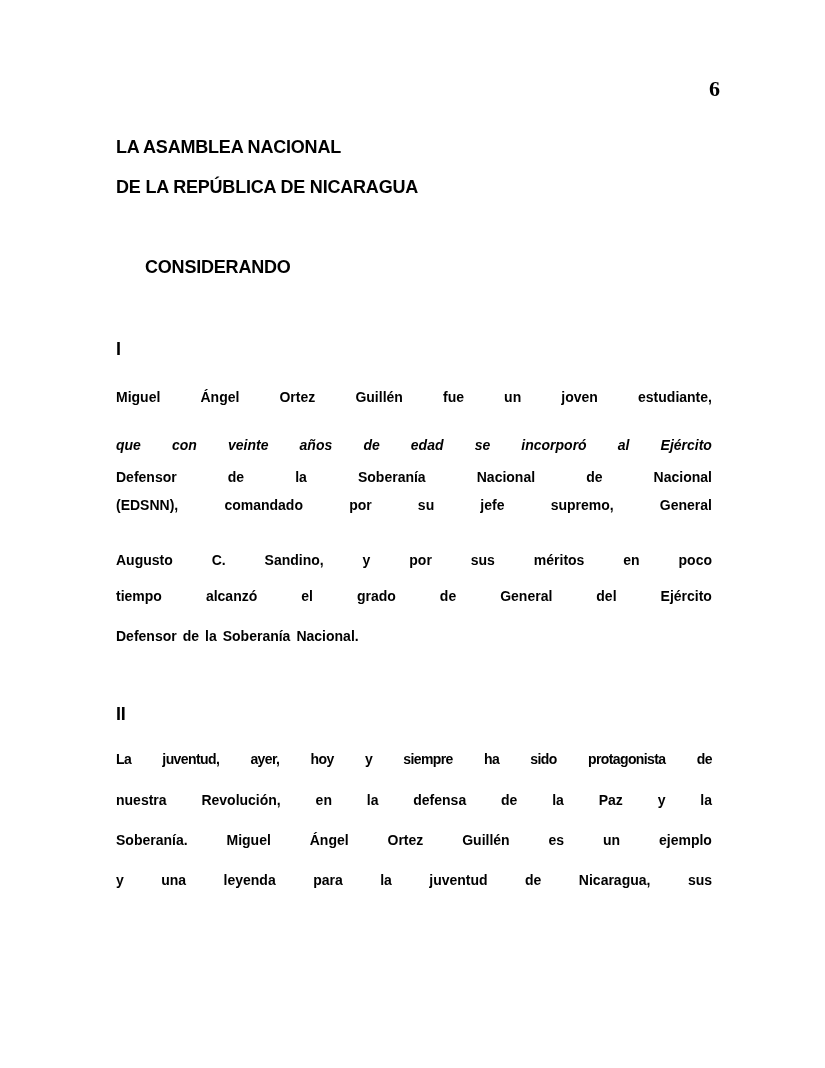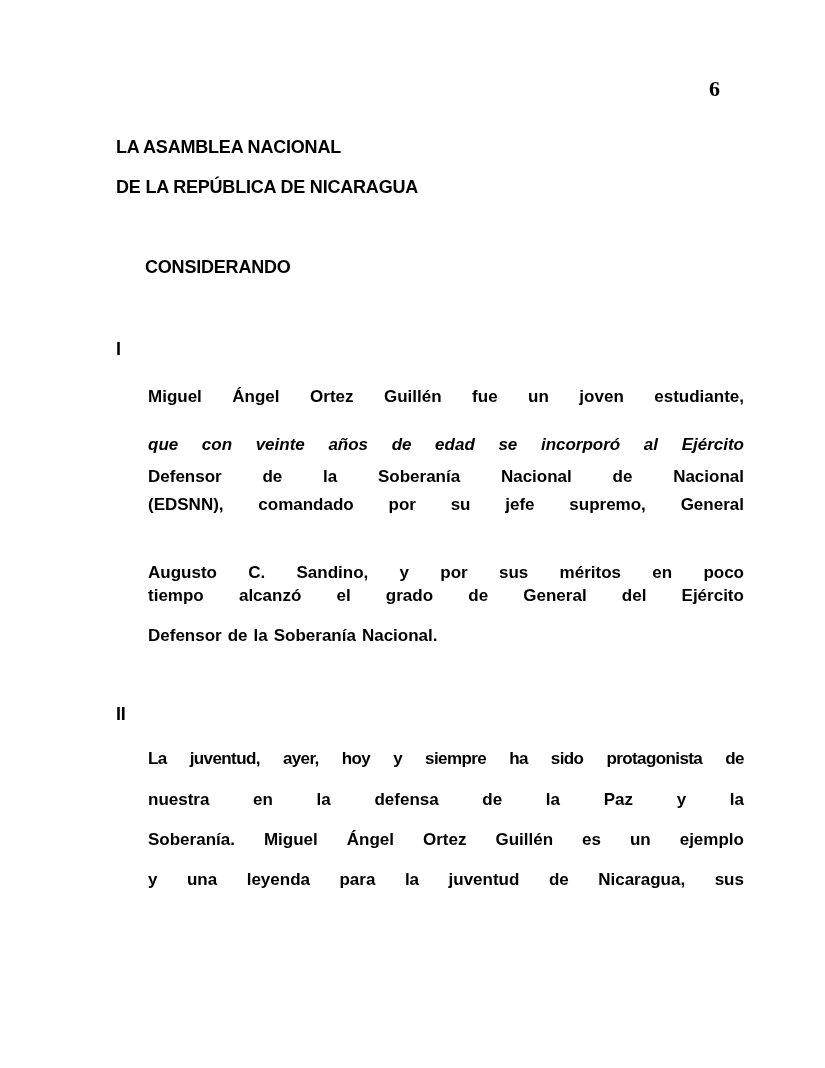--- a/index.html
+++ b/index.html
@@ -8,23 +8,23 @@
     position:absolute; left:690px; top:76px; width:30px; text-align:right;
     font-family:"Liberation Serif", "DejaVu Serif", serif; font-weight:bold; font-size:22px;
   }
   .hdr {
     position:absolute; left:116px;
     font-family:"Liberation Sans", "DejaVu Sans", sans-serif; font-weight:bold; font-size:18px;
     white-space:nowrap; letter-spacing:-0.2px;
   }
   .line {
     position:absolute; left:116px; width:596px; height:30px;
-    font-family:"Liberation Sans", "DejaVu Sans", sans-serif; font-weight:bold; font-size:17px;
+    font-family:"Liberation Sans", "DejaVu Sans", sans-serif; font-weight:bold; font-size:14px;
     text-align:justify; text-align-last:justify; white-space:nowrap; line-height:30px;
-    display:flex; justify-content:space-between;margin-left:32px;
+    display:flex; justify-content:space-between;
   }
   .line.last { text-align-last:left; justify-content:flex-start; }
   .line.last span.w { margin-right:6px; }
   .line.tight { letter-spacing:-0.6px; }
 </style>
 </head>
 <body>
 
 <div class="page-num">6</div>
 
@@ -69,21 +69,21 @@
     </div>
   <div class="line" style="top:490px;align-items:flex-end;">
       <span class="w">(EDSNN),</span>
       <span class="w">comandado</span>
       <span class="w">por</span>
       <span class="w">su</span>
       <span class="w">jefe</span>
       <span class="w">supremo,</span>
       <span class="w">General</span>
     </div>
-  <div class="line" style="top:558px;align-items:flex-end;">
+  <div class="line" style="top:545px;align-items:flex-end;">
       <span class="w">Augusto</span>
       <span class="w">C.</span>
       <span class="w">Sandino,</span>
       <span class="w">y</span>
       <span class="w">por</span>
       <span class="w">sus</span>
       <span class="w">méritos</span>
       <span class="w">en</span>
       <span class="w">poco</span>
     </div>
@@ -116,20 +116,21 @@
       <span class="w">hoy</span>
       <span class="w">y</span>
       <span class="w">siempre</span>
       <span class="w">ha</span>
       <span class="w">sido</span>
       <span class="w">protagonista</span>
       <span class="w">de</span>
     </div>
   <div class="line" style="top:785px;">
       <span class="w">nuestra</span>
+      <span class="w">Revolución,</span>
       <span class="w">en</span>
       <span class="w">la</span>
       <span class="w">defensa</span>
       <span class="w">de</span>
       <span class="w">la</span>
       <span class="w">Paz</span>
       <span class="w">y</span>
       <span class="w">la</span>
     </div>
   <div class="line" style="top:825px;">

